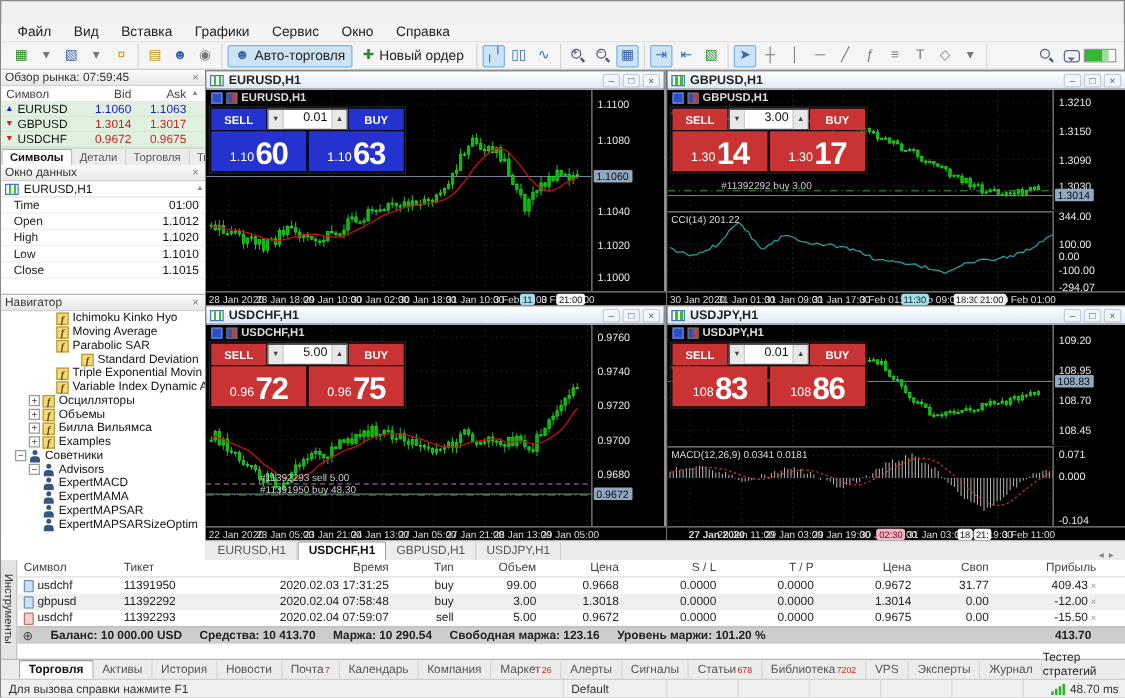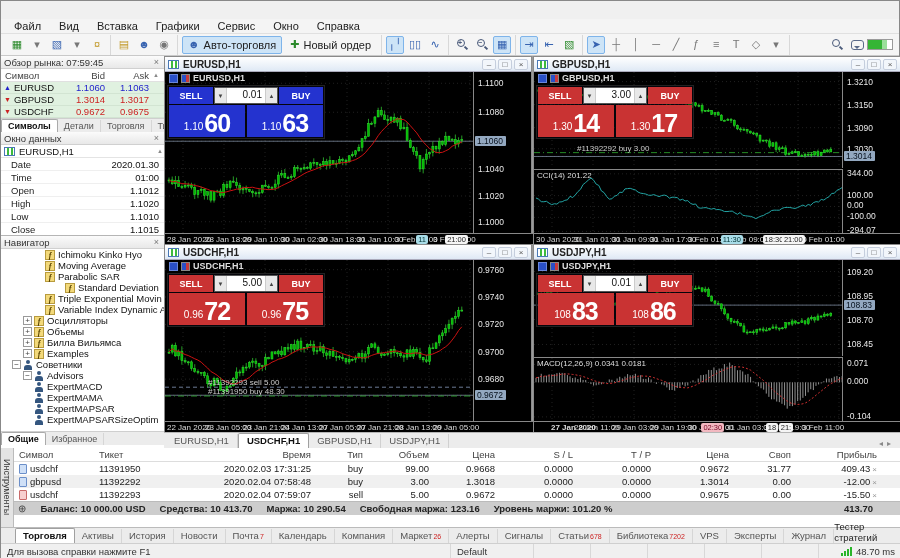--- a/index.html
+++ b/index.html
@@ -373,24 +373,20 @@
         <div class="ptitle">
           <span>Окно данных</span>
           <span class="x">×</span>
         </div>
         <div class="dwsym">
           <span class="chart-mini"></span>
           <span>EURUSD,H1</span>
           <span class="scrollarrow">▲</span>
         </div>
         <div class="dwrow">
-          <span class="k">Date</span>
-          <span class="v">2020.01.30</span>
-        </div>
-        <div class="dwrow">
           <span class="k">Time</span>
           <span class="v">01:00</span>
         </div>
         <div class="dwrow">
           <span class="k">Open</span>
           <span class="v">1.1012</span>
         </div>
         <div class="dwrow">
           <span class="k">High</span>
           <span class="v">1.1020</span>
@@ -483,24 +479,20 @@
           <div class="nrow" style="padding-left: 33px;">
             <span style="width: 0px;"></span>
             <span class="icperson"></span>
             <span>ExpertMAPSAR</span>
           </div>
           <div class="nrow" style="padding-left: 33px;">
             <span style="width: 0px;"></span>
             <span class="icperson"></span>
             <span>ExpertMAPSARSizeOptim</span>
           </div>
-        </div>
-        <div class="ptabs">
-          <span class="ptab act">Общие</span>
-          <span class="ptab">Избранное</span>
         </div>
       </div>
     </div>
   <div id="mdi">
       <div class="cw" style="left: 0px; top: 0px; width: 368px; height: 188px;">
         <div class="cwtitle">
           <span class="chart-mini"></span>
           <span class="t">EURUSD,H1</span>
           <span class="cwbtns">
             <span>–</span>

